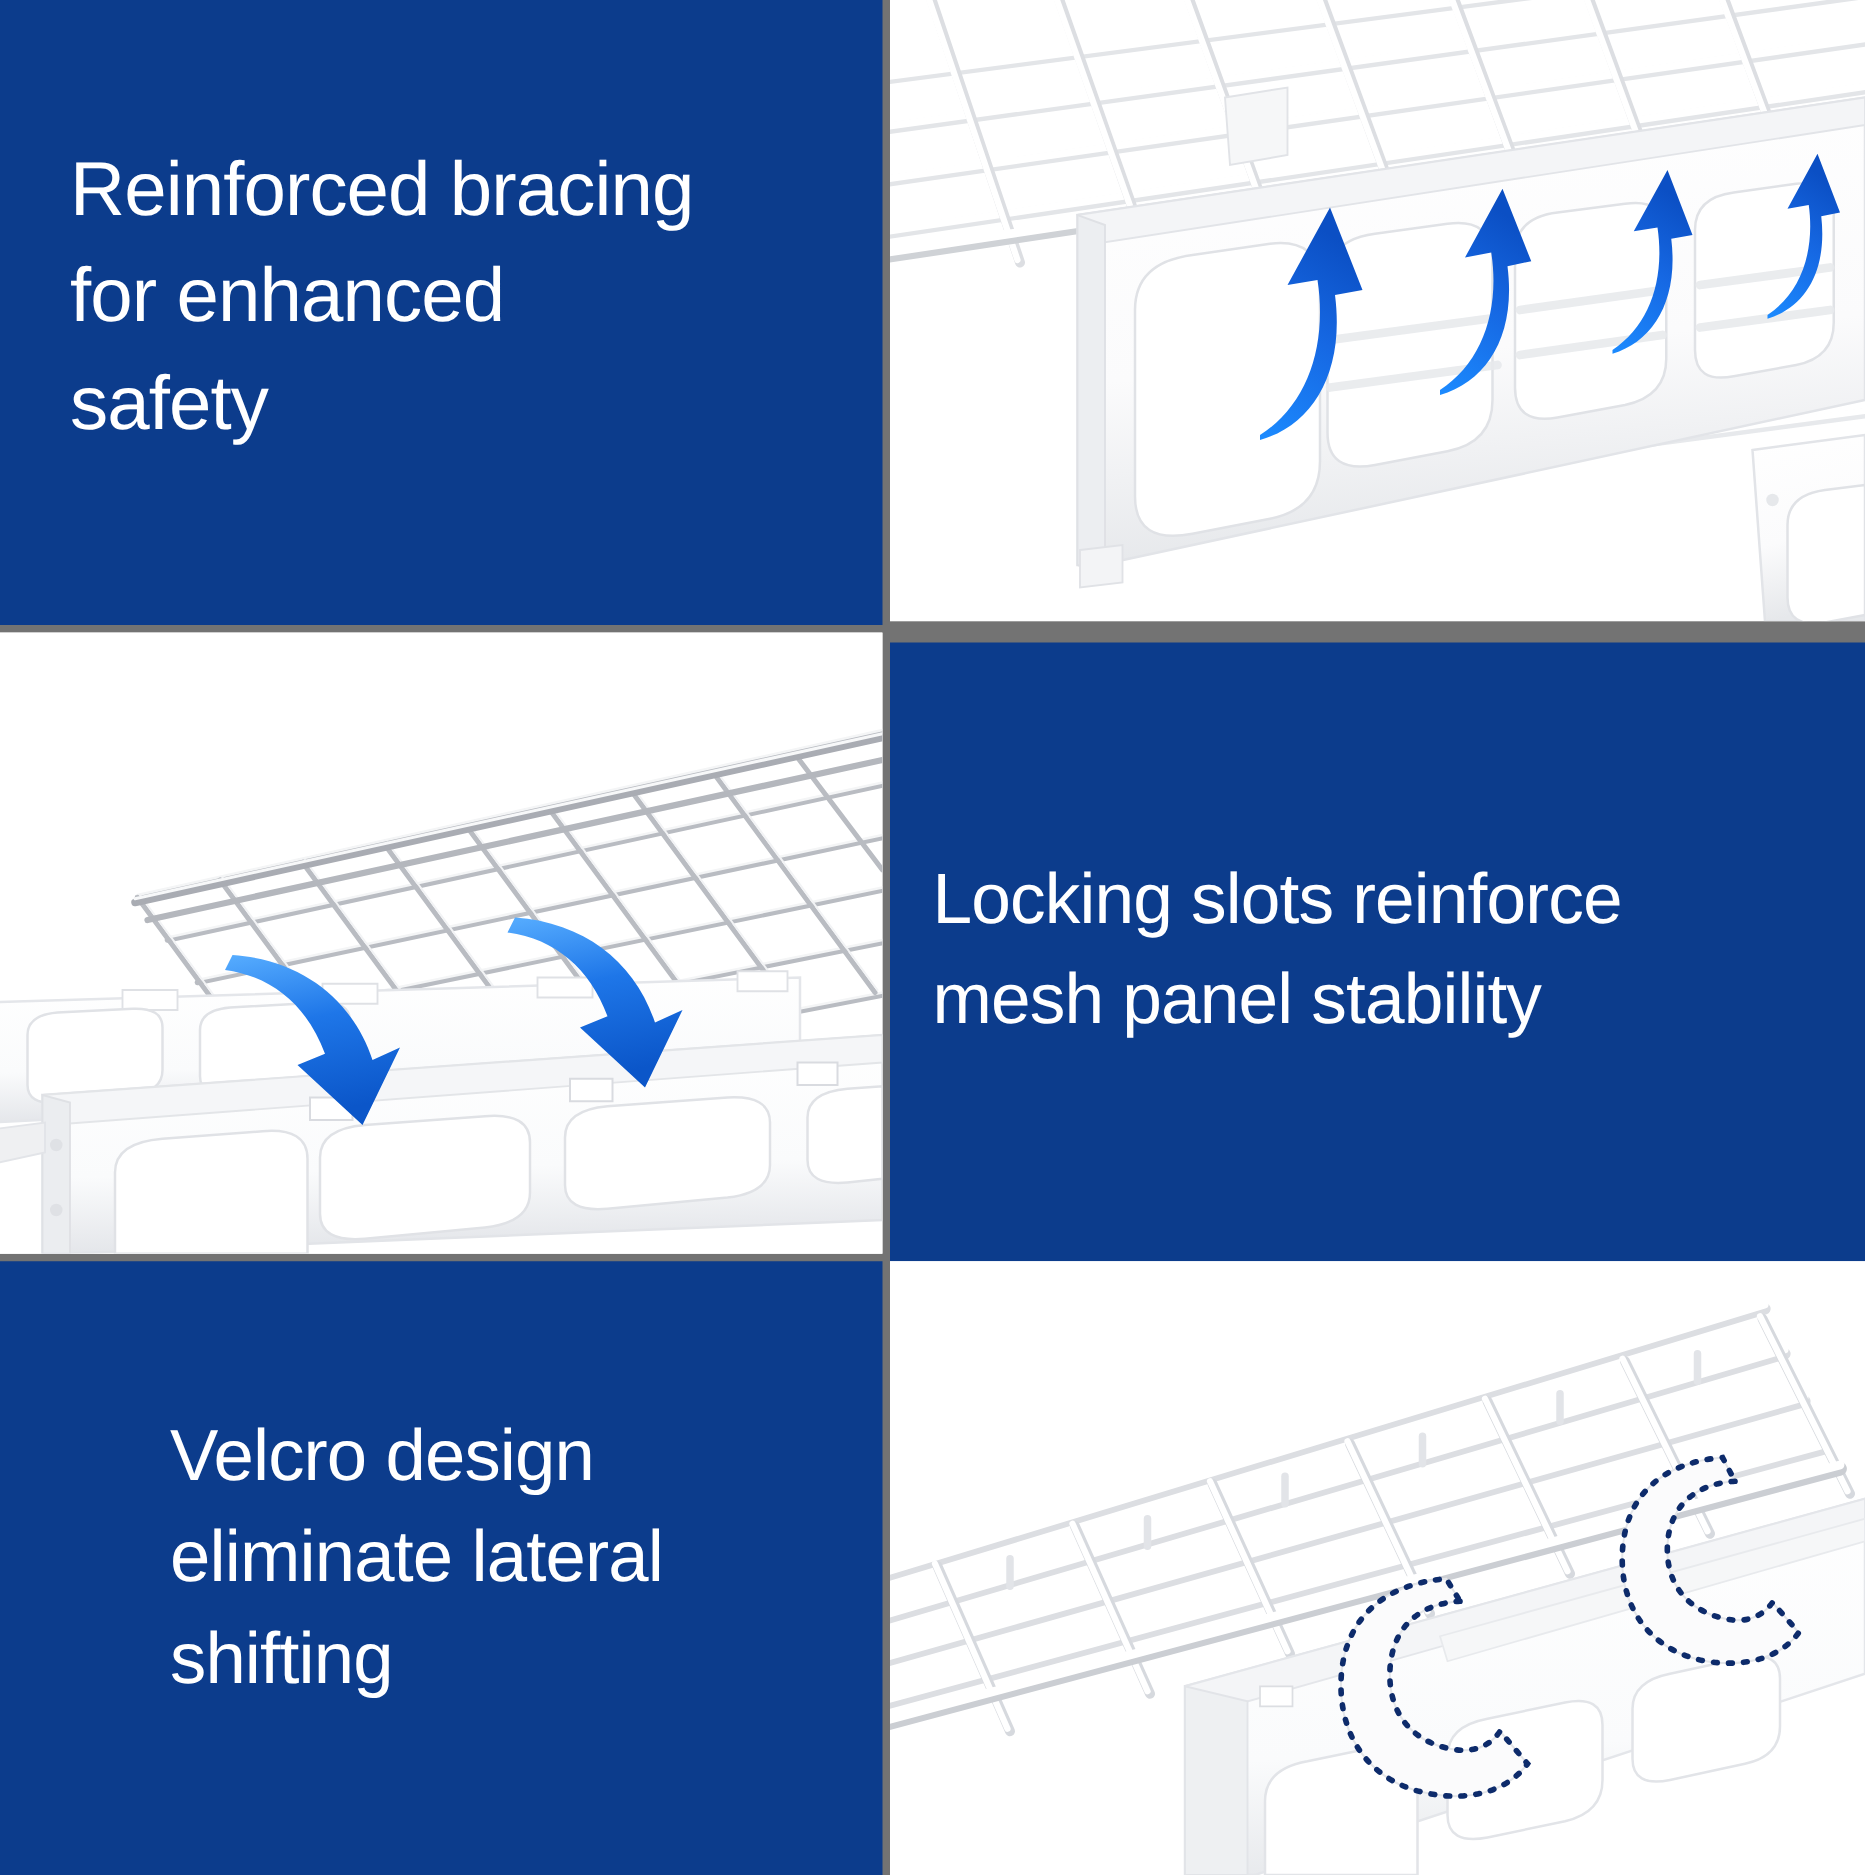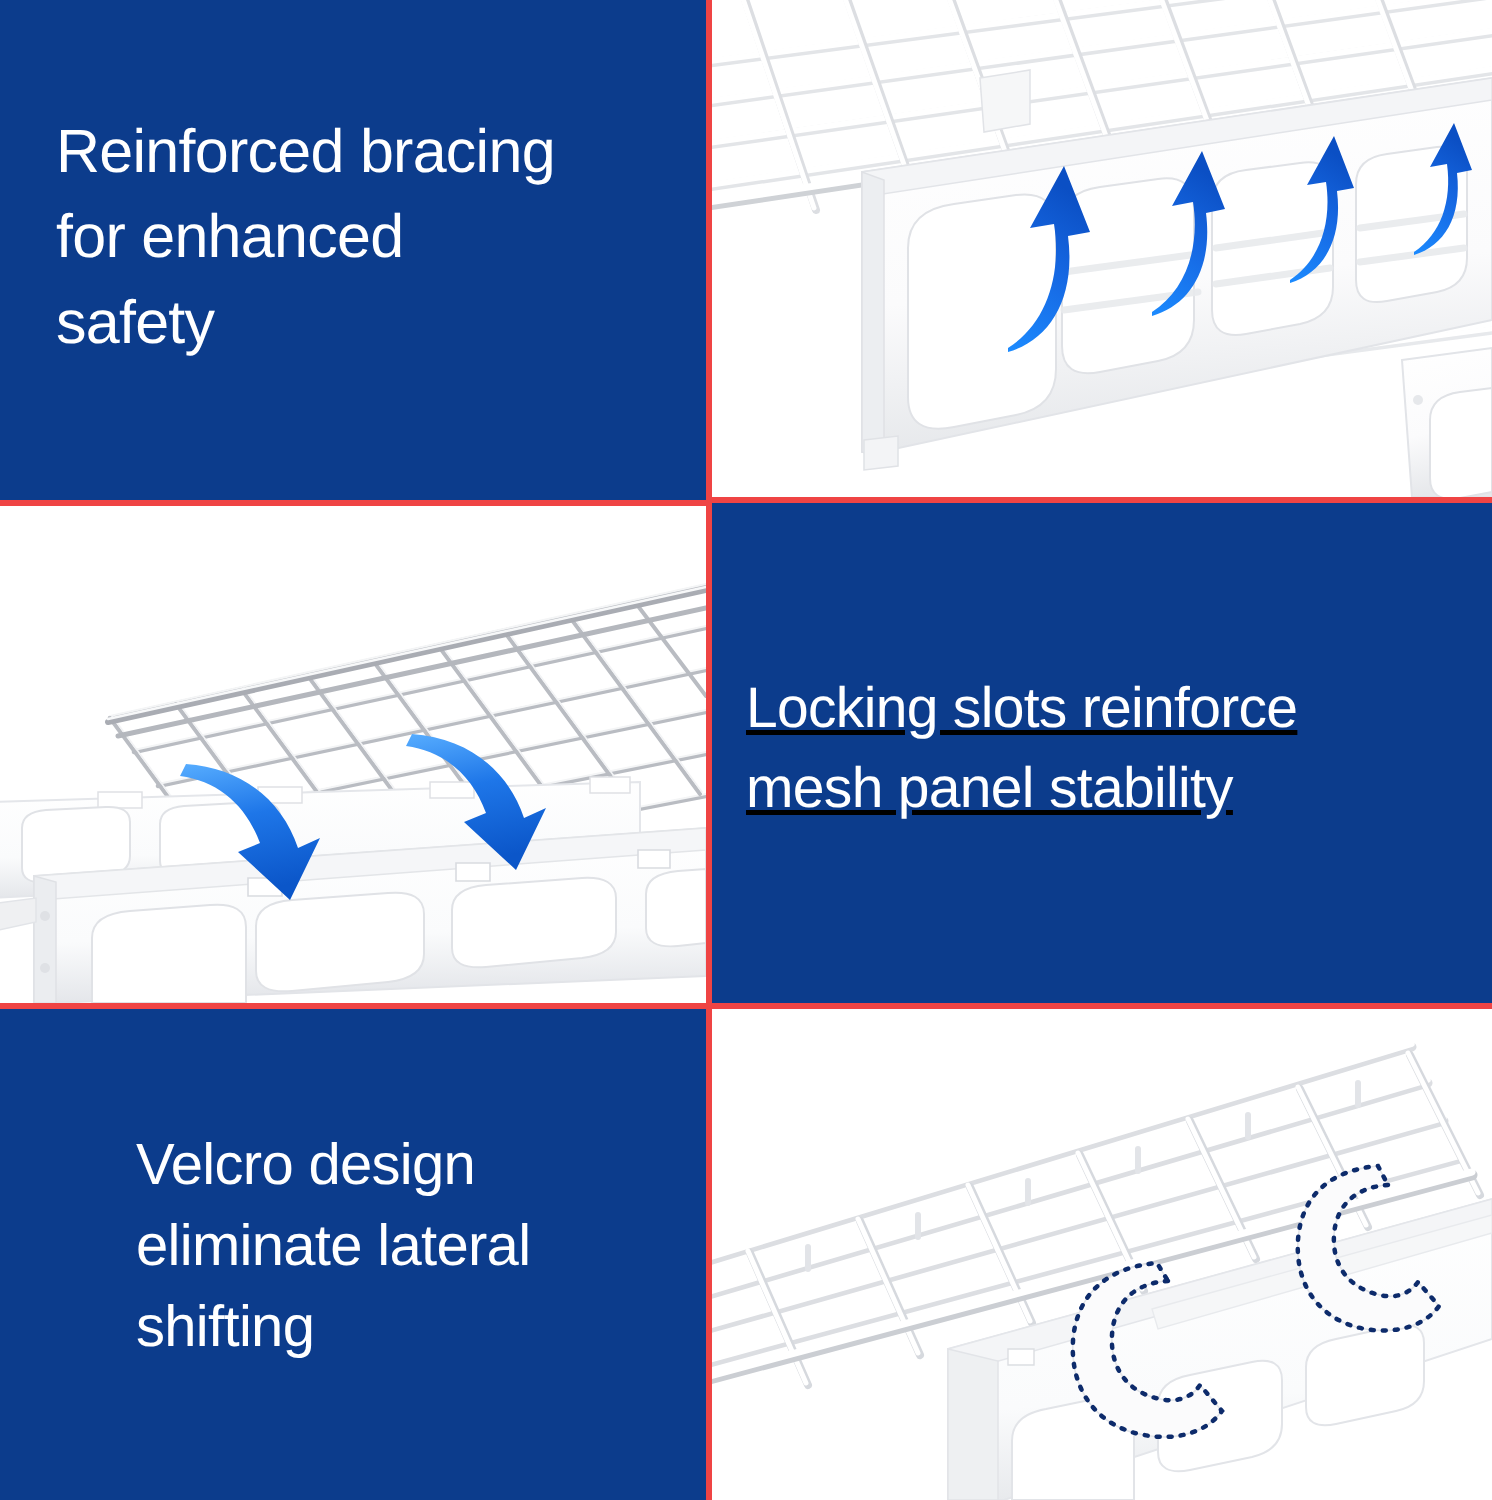--- a/index.html
+++ b/index.html
@@ -8,21 +8,21 @@
     background: #ffffff;
   }
   body {
     font-family: "Liberation Sans", sans-serif;
     -webkit-font-smoothing: antialiased;
   }
   #infographic {
     position: relative;
     width: 1492px;
     height: 1500px;
-    background: #ef4444;
+    background: #737373;
     overflow: hidden;
   }
   .cell {
     position: absolute;
     overflow: hidden;
   }
 
   
   .text-cell {
     background: #0C3C8C;
@@ -34,21 +34,21 @@
     font-family: "Liberation Sans", sans-serif;
     font-weight: 500;
     letter-spacing: -0.012em;
     line-height: 1.40;
     white-space: pre-line;
     text-rendering: geometricPrecision;
   }
   #cell-r1c1 { left: 0px;   top: 0px;    width: 706px; height: 500px; }
   #cell-r1c2 { left: 712px; top: 0px;    width: 780px; height: 497px; background:#ffffff; }
   #cell-r2c1 { left: 0px;   top: 506px;  width: 706px; height: 497px; background:#ffffff; }
-  #cell-r2c2 { left: 712px; top: 503px;  width: 780px; height: 500px; text-decoration: underline; }
+  #cell-r2c2 { left: 712px; top: 514px;  width: 780px; height: 500px; }
   #cell-r3c1 { left: 0px;   top: 1009px; width: 706px; height: 491px; }
   #cell-r3c2 { left: 712px; top: 1009px; width: 780px; height: 491px; background:#ffffff; }
 
   #cell-r1c1 .headline { font-size: 61px; padding: 0 0 26px 56px; }
   #cell-r2c2 .headline { font-size: 57px; padding: 0 24px 8px 34px; }
   #cell-r3c1 .headline { font-size: 58px; padding: 0 0 18px 92px; }
 
   
   .photo {
     position: absolute;

